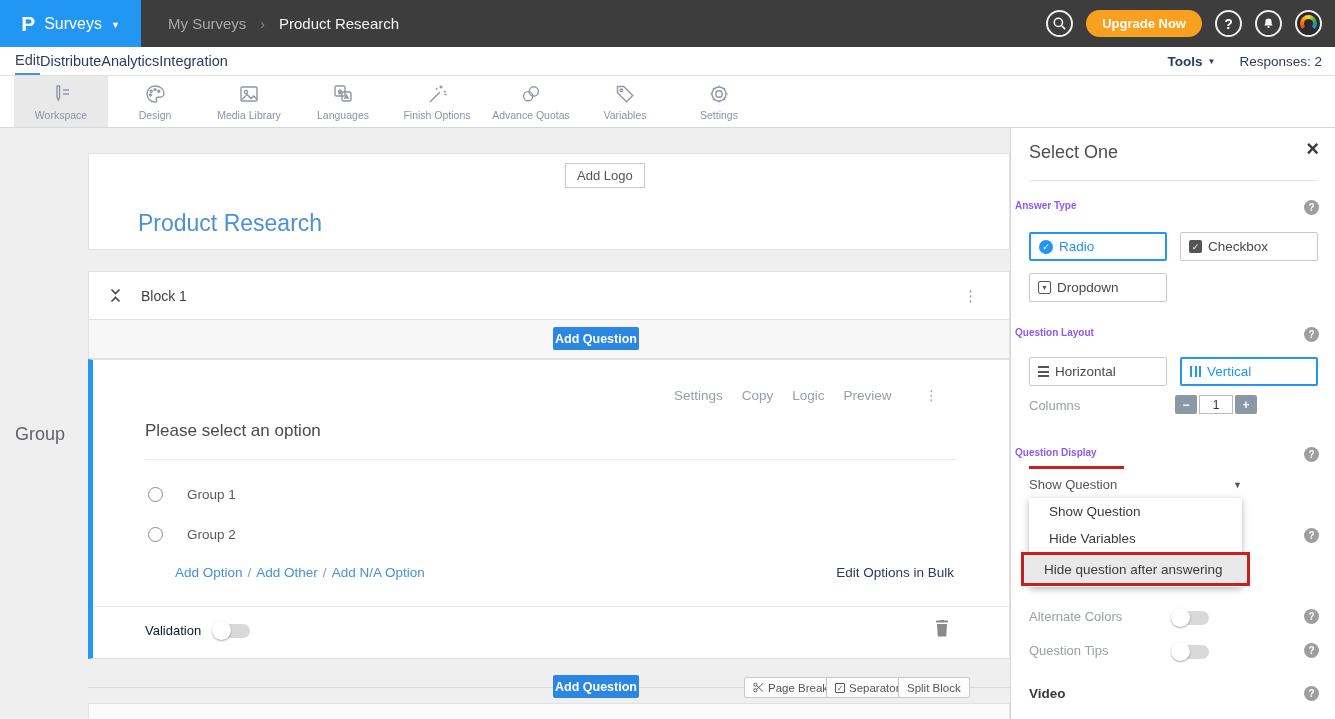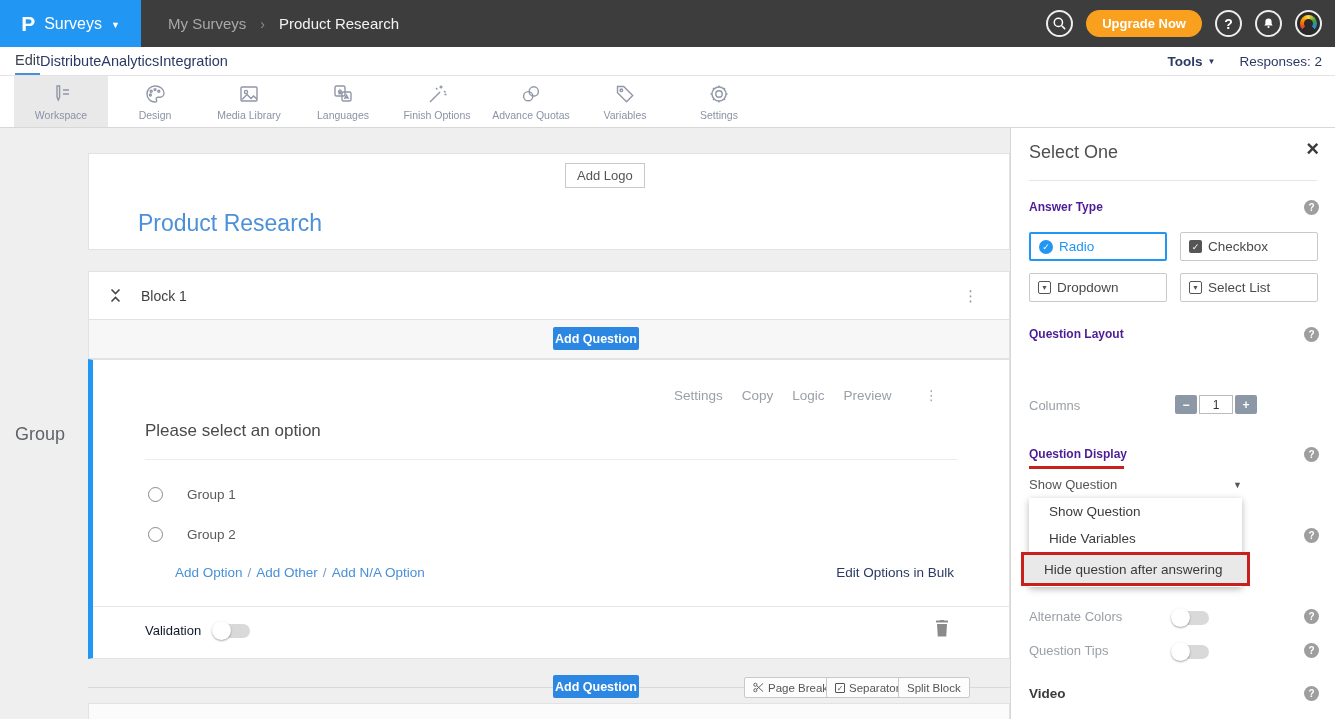--- a/index.html
+++ b/index.html
@@ -77,21 +77,21 @@
   .bottom-line { position:absolute; left:88px; top:687px; width:922px; border-top:1px solid #d9d9d9; z-index:1; }
   .mini-btn { position:absolute; top:677px; height:21px; background:#fdfdfd; border:1px solid #c9c9c9; border-radius:2px; font-size:11.5px; color:#555; font-family:inherit; display:flex; align-items:center; gap:4px; padding:0 8px; cursor:pointer; z-index:2; }
   .chk-ic { width:10px; height:10px; border:1.2px solid #555; border-radius:1px; font-size:8px; line-height:9px; text-align:center; color:#555; }
   .next-card { left:88px; top:703px; width:922px; height:17px; background:#fbfbfb; }
 
   
   .panel { position:absolute; left:1010px; top:128px; width:325px; height:591px; background:#fff; border-left:1px solid #d6d6d6; z-index:20; }
   .panel-title { position:absolute; left:18px; top:14px; font-size:18px; color:#4f4f4f; }
   .panel-close { position:absolute; right:16px; top:10px; font-size:22px; font-weight:bold; color:#3c3c3c; cursor:pointer; line-height:1; }
   .p-div { position:absolute; left:18px; right:18px; top:52px; border-top:1px solid #e5e5e5; }
-  .p-head { position:absolute; left:18px; font-size:12px; font-weight:bold; color:#4c1d95; }
+  .p-head { position:absolute; left:4px; font-size:10px; font-weight:bold; color:#8b5cf6; }
   .help { position:absolute; right:16px; width:15px; height:15px; border-radius:50%; background:#9e9e9e; color:#fff; font-size:10px; font-weight:bold; display:flex; align-items:center; justify-content:center; cursor:pointer; }
   .btn-grid { position:absolute; left:18px; display:grid; grid-template-columns:138px 138px; gap:12px 13px; }
   .ptn { height:29px; border:1px solid #c9c9c9; border-radius:2px; background:#fff; display:flex; align-items:center; gap:6px; padding-left:8px; font-size:13.5px; color:#4a4a4a; cursor:pointer; }
   .ptn.sel { border:2px solid #2196f3; color:#2196f3; }
   .ic-radio { width:14px; height:14px; border-radius:50%; background:#2196f3; color:#fff; font-size:9px; display:flex; align-items:center; justify-content:center; }
   .ic-check { width:13px; height:13px; border-radius:2px; background:#555; color:#fff; font-size:9px; display:flex; align-items:center; justify-content:center; }
   .ic-drop { width:13px; height:13px; border:1.5px solid #555; border-radius:2px; color:#555; font-size:7px; display:flex; align-items:center; justify-content:center; }
   .ic-horiz { display:flex; flex-direction:column; gap:2.5px; }
   .ic-horiz i { width:11px; height:2px; background:#555; }
   .ic-vert { display:flex; gap:2.5px; }
@@ -330,28 +330,42 @@
       <span>Radio</span>
     </div>
     <div class="ptn">
       <span class="ic-check">✓</span>
       <span>Checkbox</span>
     </div>
     <div class="ptn">
       <span class="ic-drop">▼</span>
       <span>Dropdown</span>
     </div>
-    <div class="ptn">
-      <span class="ic-drop">▼</span>
-      <span>Select List</span>
-    </div>
   </div>
 
   <div class="p-head" style="top:199px;">Question Layout</div>
   <span class="help" style="top:199px;">?</span>
+  <div class="btn-grid" style="top:229px;">
+    <div class="ptn">
+      <span class="ic-horiz">
+          <i></i>
+          <i></i>
+          <i></i>
+        </span>
+      <span>Horizontal</span>
+    </div>
+    <div class="ptn sel">
+      <span class="ic-vert">
+          <i></i>
+          <i></i>
+          <i></i>
+        </span>
+      <span>Vertical</span>
+    </div>
+  </div>
   <div class="cols-label">Columns</div>
   <div class="stepper">
     <button class="step-btn">−</button>
     <input class="cols-input" readonly="" value="1" style="">
     <button class="step-btn">+</button>
   </div>
 
   <div class="p-head" style="top:319px;">Question Display</div>
   <span class="help" style="top:319px;">?</span>
   <div class="red-underline"></div>

